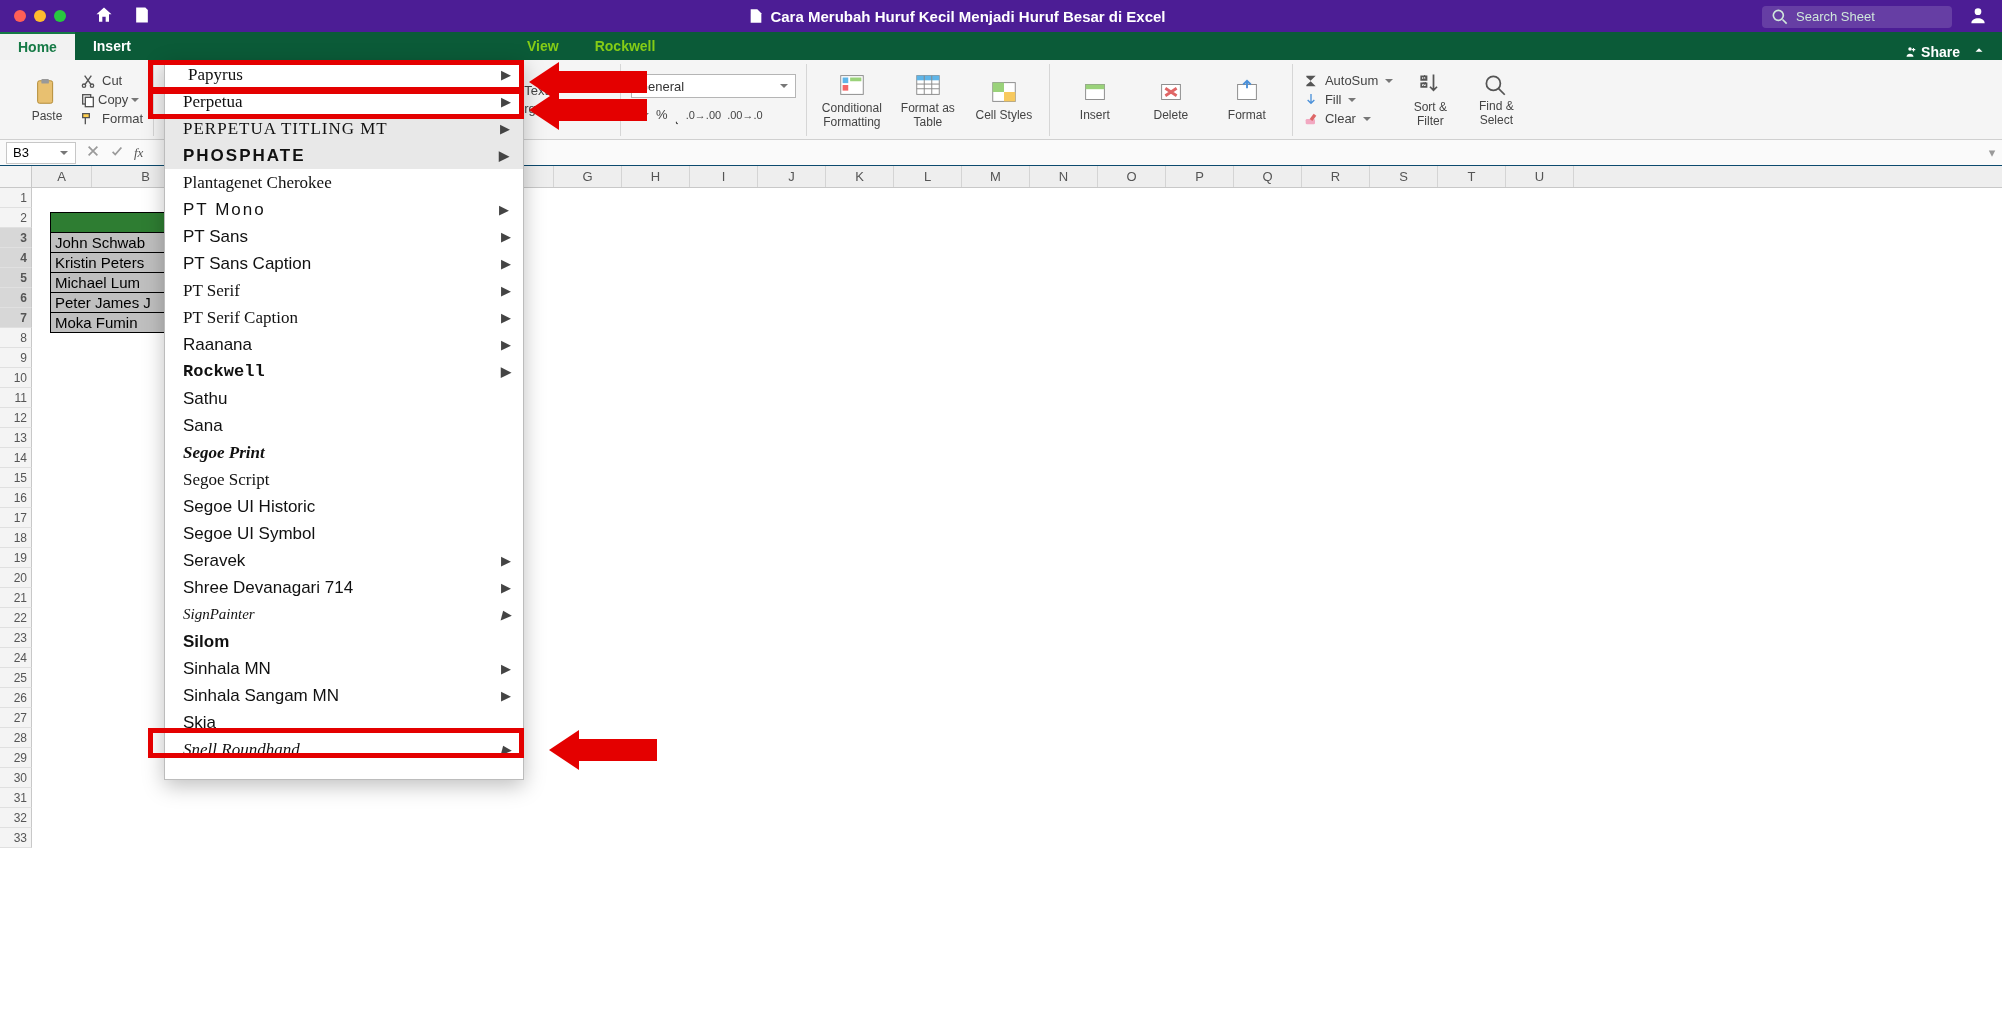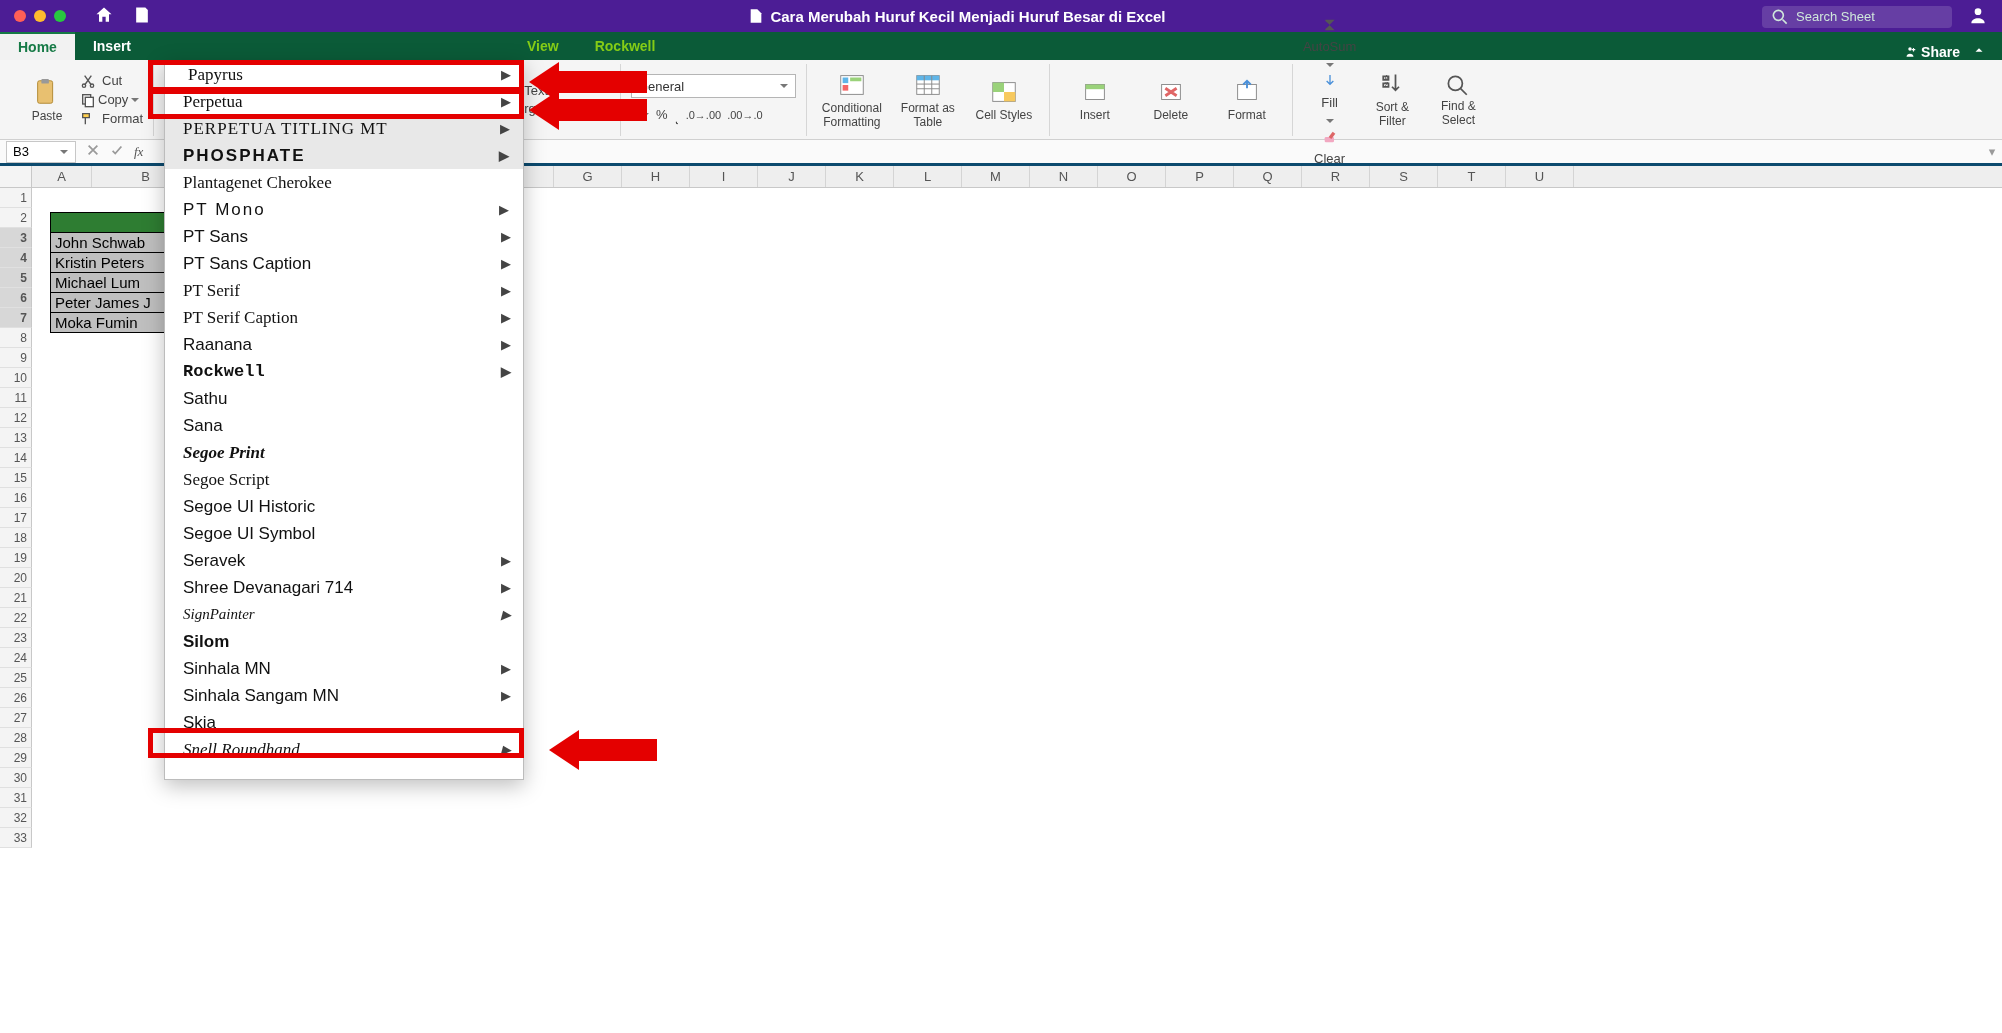--- a/index.html
+++ b/index.html
@@ -44,28 +44,28 @@
   .btn-med { display:flex; flex-direction:column; align-items:center; justify-content:center; width:70px; font-size:12px; color:#444; text-align:center; line-height:1.1; }
   .btn-med svg { width:30px; height:30px; }
   .mini-col { display:flex; flex-direction:column; gap:3px; }
   .mini-row { display:flex; align-items:center; gap:6px; font-size:13px; color:#444; }
   .mini-row svg { width:16px; height:16px; }
   .dd { display:flex; align-items:center; gap:2px; }
   .dd .chev { width:10px; height:10px; }
   .numfmt { width:165px; height:24px; border:1px solid #b5b5b5; background:#fff; display:flex; align-items:center; padding:0 6px; font-size:13px; color:#333; }
   .numfmt .chev { margin-left:auto; }
   .editing-col { display:flex; flex-direction:column; gap:3px; font-size:13px; color:#444; }
-  .editing-row { display:flex; align-items:center; gap:6px;flex-direction:column; }
+  .editing-row { display:flex; align-items:center; gap:6px; }
   .editing-row svg { width:16px; height:16px; }
   .sortbig { display:flex; flex-direction:column; align-items:center; justify-content:center; width:60px; font-size:12px; color:#444; text-align:center; line-height:1.1; }
   .sortbig svg { width:28px; height:28px; }
   .chev { fill:#777; }
 
   
-  .fbar { height:26px; background:#fafafa; border-bottom:3px solid #0c4a6e; display:flex; align-items:center; }
+  .fbar { height:26px; background:#fafafa; border-bottom:1px solid #0c4a6e; display:flex; align-items:center; }
   .namebox { width:70px; height:22px; border:1px solid #c7c7c7; margin-left:6px; background:#fff; display:flex; align-items:center; padding:0 6px; font-size:13px; }
   .namebox .chev { margin-left:auto; }
   .fbar-controls { display:flex; align-items:center; gap:10px; margin-left:10px; color:#9a9a9a; }
   .fbar-controls svg { width:14px; height:14px; fill:#9a9a9a; }
   .fx { font-style:italic; font-family: "Times New Roman", serif; color:#555; }
   .finput { flex:1; height:22px; margin-left:10px; }
   .fexpand { width:20px; text-align:center; color:#9a9a9a; }
 
   
   .grid-wrap { position:relative; height: calc(1033px - 32px - 28px - 80px - 26px); background:#fff; }

